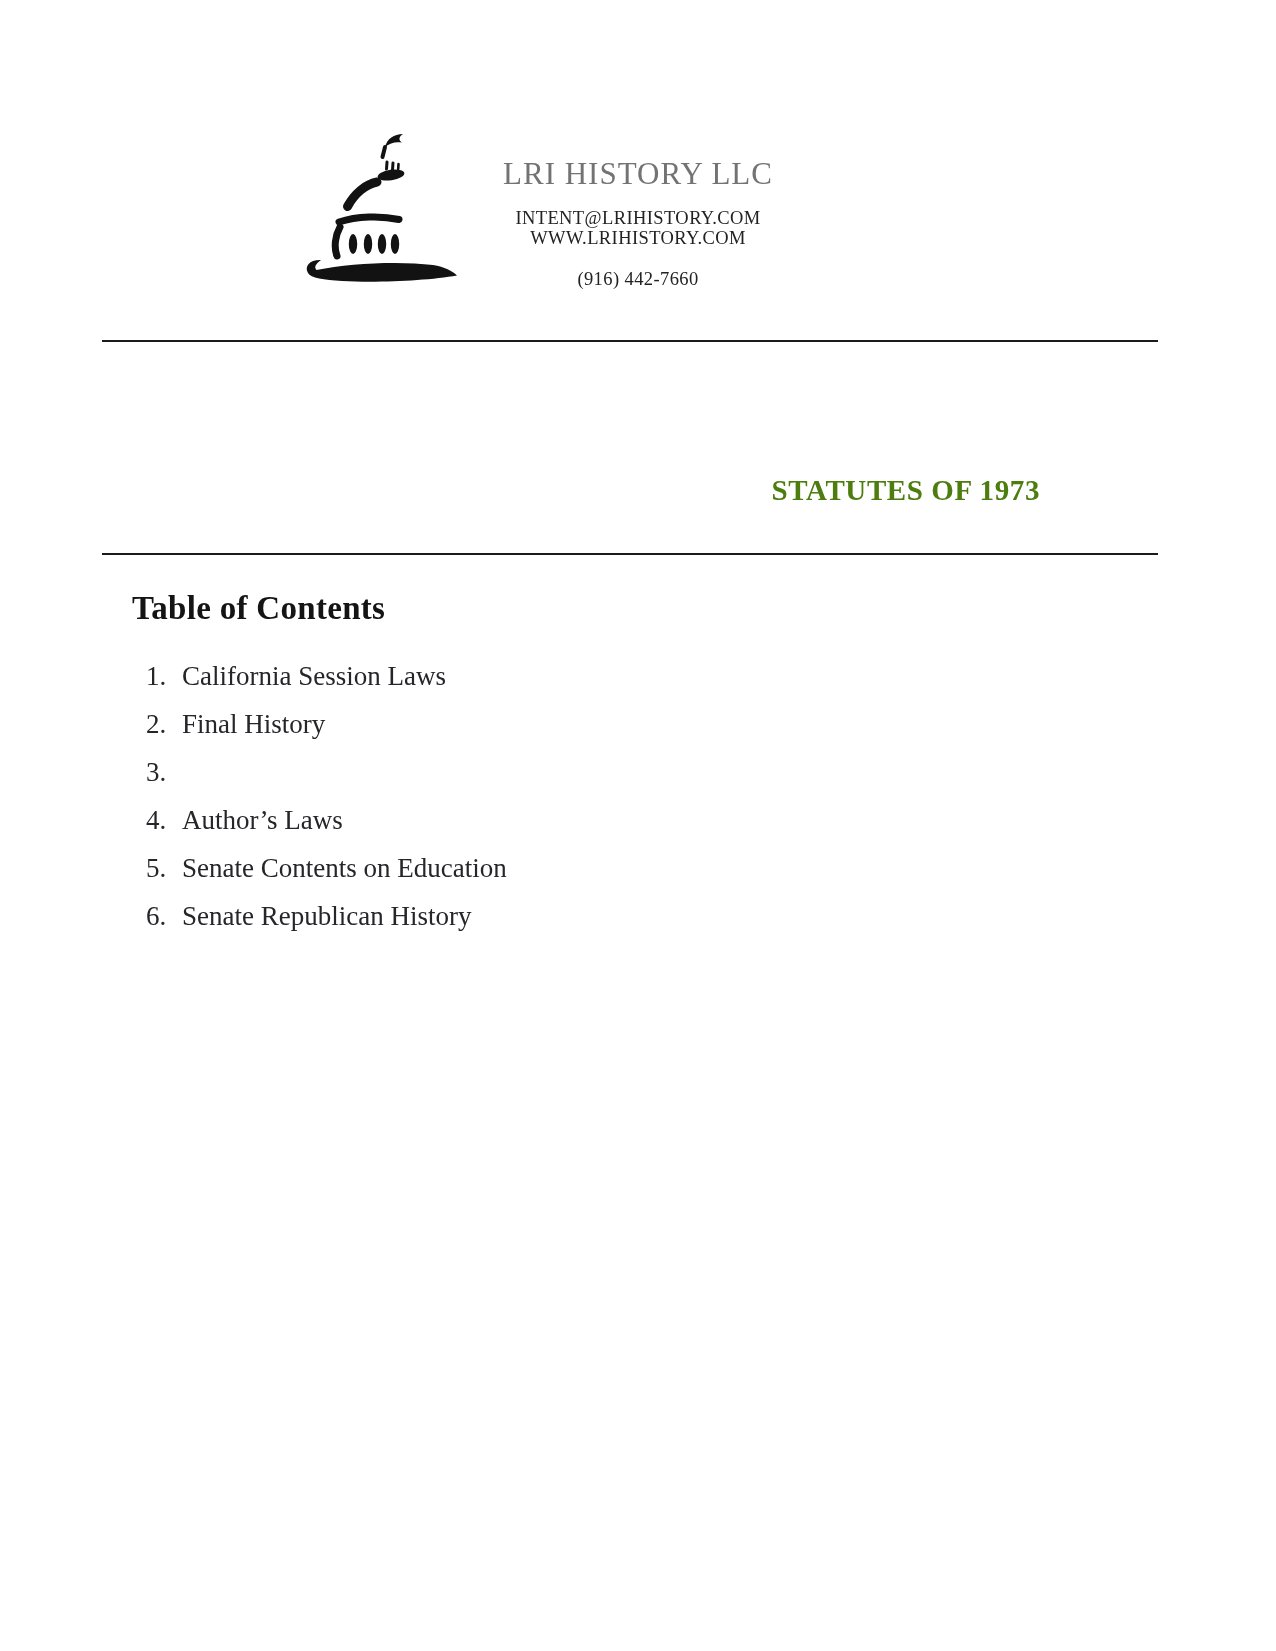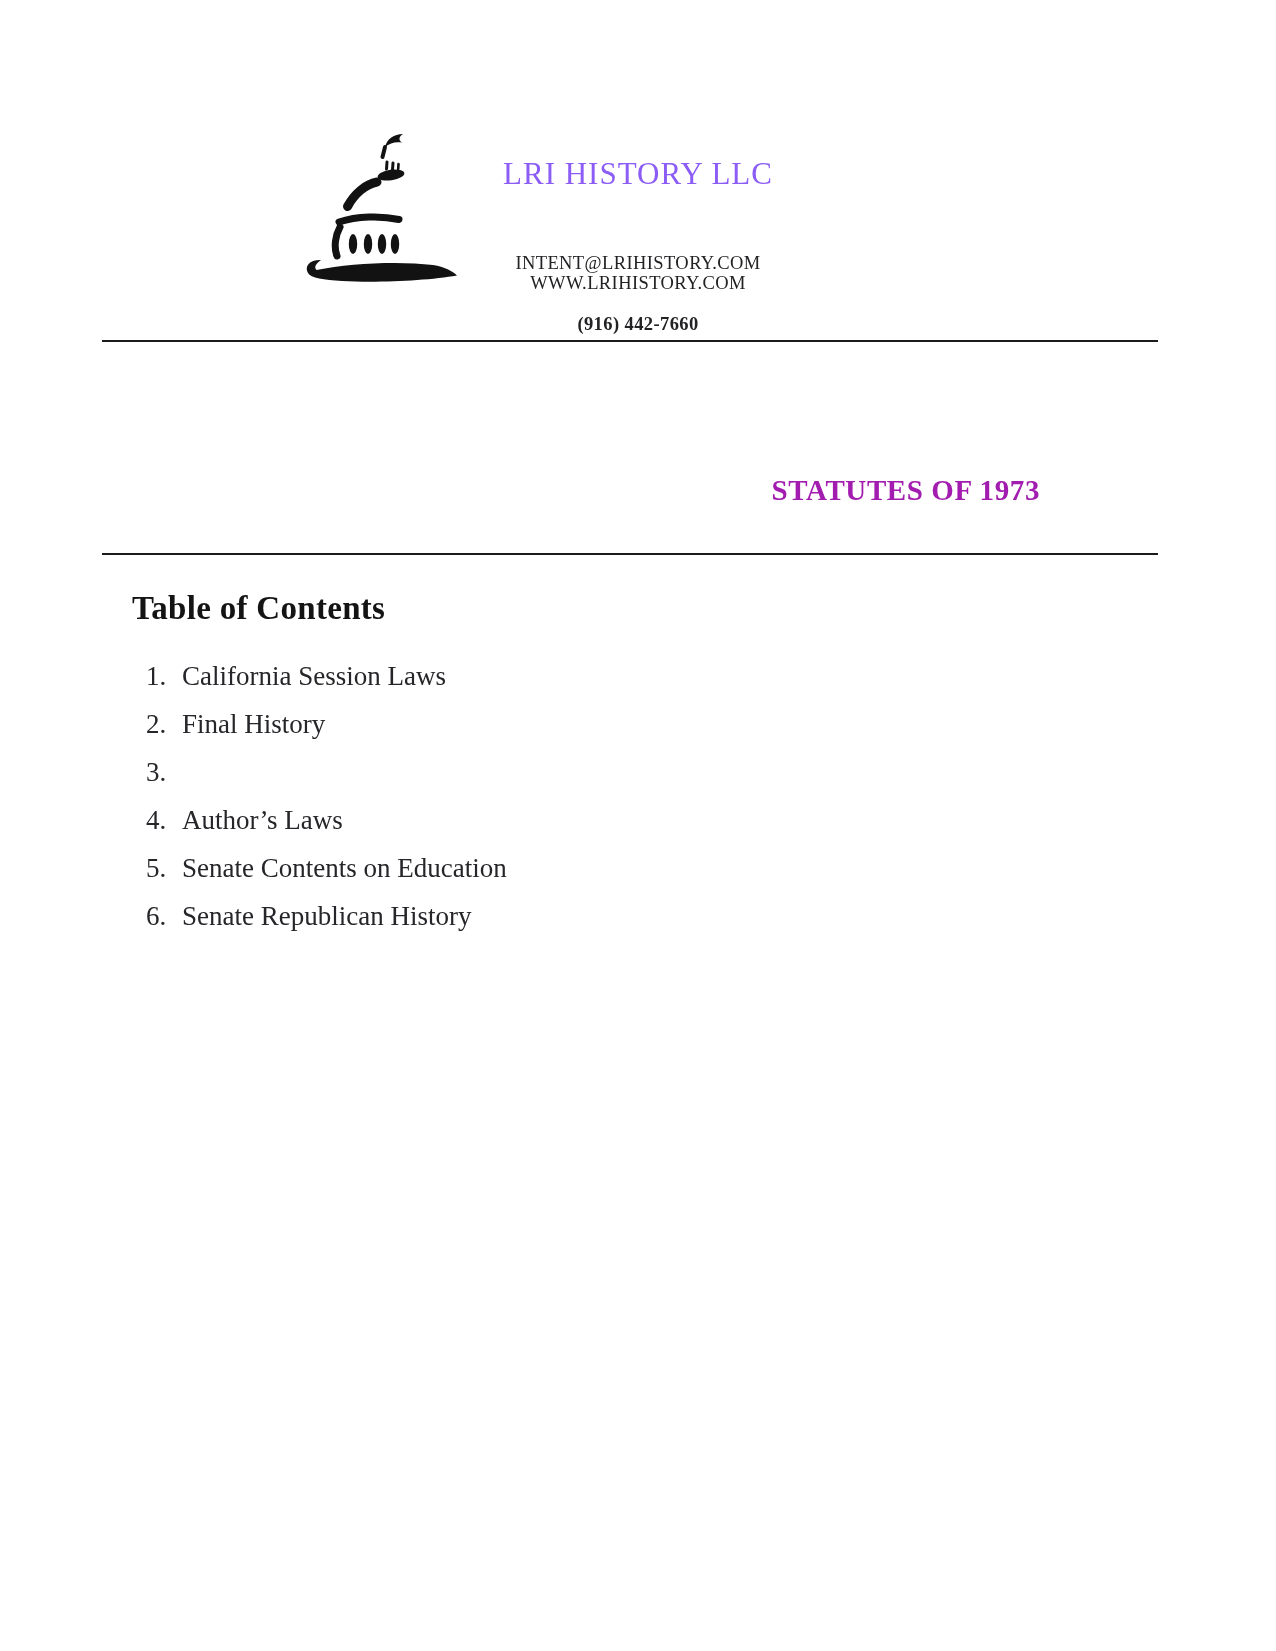--- a/index.html
+++ b/index.html
@@ -23,55 +23,54 @@
     height: 170px;
   }
   .company-name {
     position: absolute;
     left: 0;
     top: 156px;
     width: 1276px;
     text-align: center;
     font-size: 31px;
     letter-spacing: 1px;
-    color: #8b5cf6;
+    color: #737373;
   }
   .contact {
     position: absolute;
     left: 0;
     width: 1276px;
     text-align: center;
     font-size: 18.5px;
     letter-spacing: 0.4px;
     color: #222225;
-    margin-top: 45px;
   }
   .contact.email { top: 208px; }
   .contact.www   { top: 228px; }
-  .contact.phone { top: 269px; font-weight: bold; }
+  .contact.phone { top: 269px; }
   .rule {
     position: absolute;
     left: 102px;
     width: 1056px;
     height: 2px;
     background: #1b1b1b;
   }
   .rule.rule1 { top: 340px; }
   .rule.rule2 { top: 553px; }
   .ref-block {
     position: absolute;
     left: 590px;
     top: 378px;
     width: 450px;
     text-align: right;
     font-weight: bold;
     font-size: 29px;
     line-height: 45px;
     letter-spacing: 0.6px;
-    color: #a21caf;
+    color: #4d7c0f;
     white-space: pre;
   }
   .toc-title {
     position: absolute;
     left: 116px;
     top: 574px;
     margin: 16px;
     font-size: 33px;
     font-weight: bold;
     letter-spacing: 0.3px;

